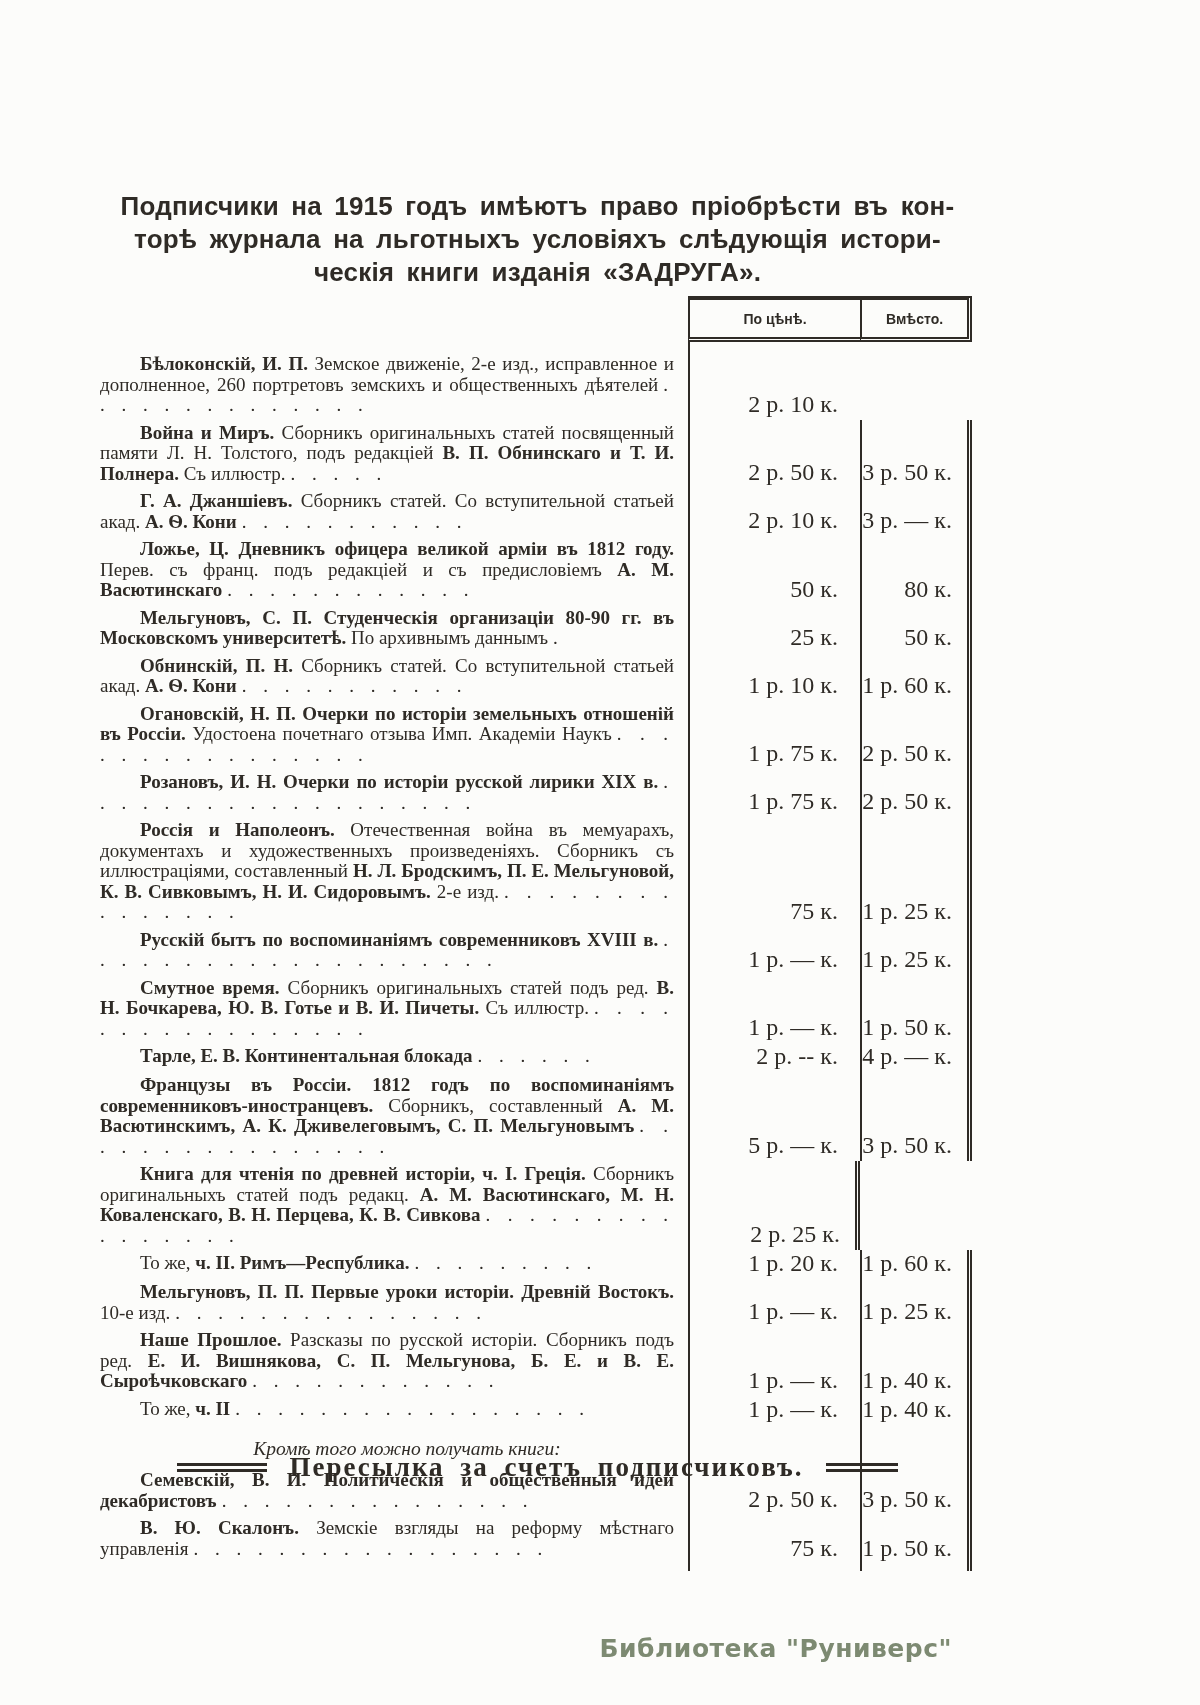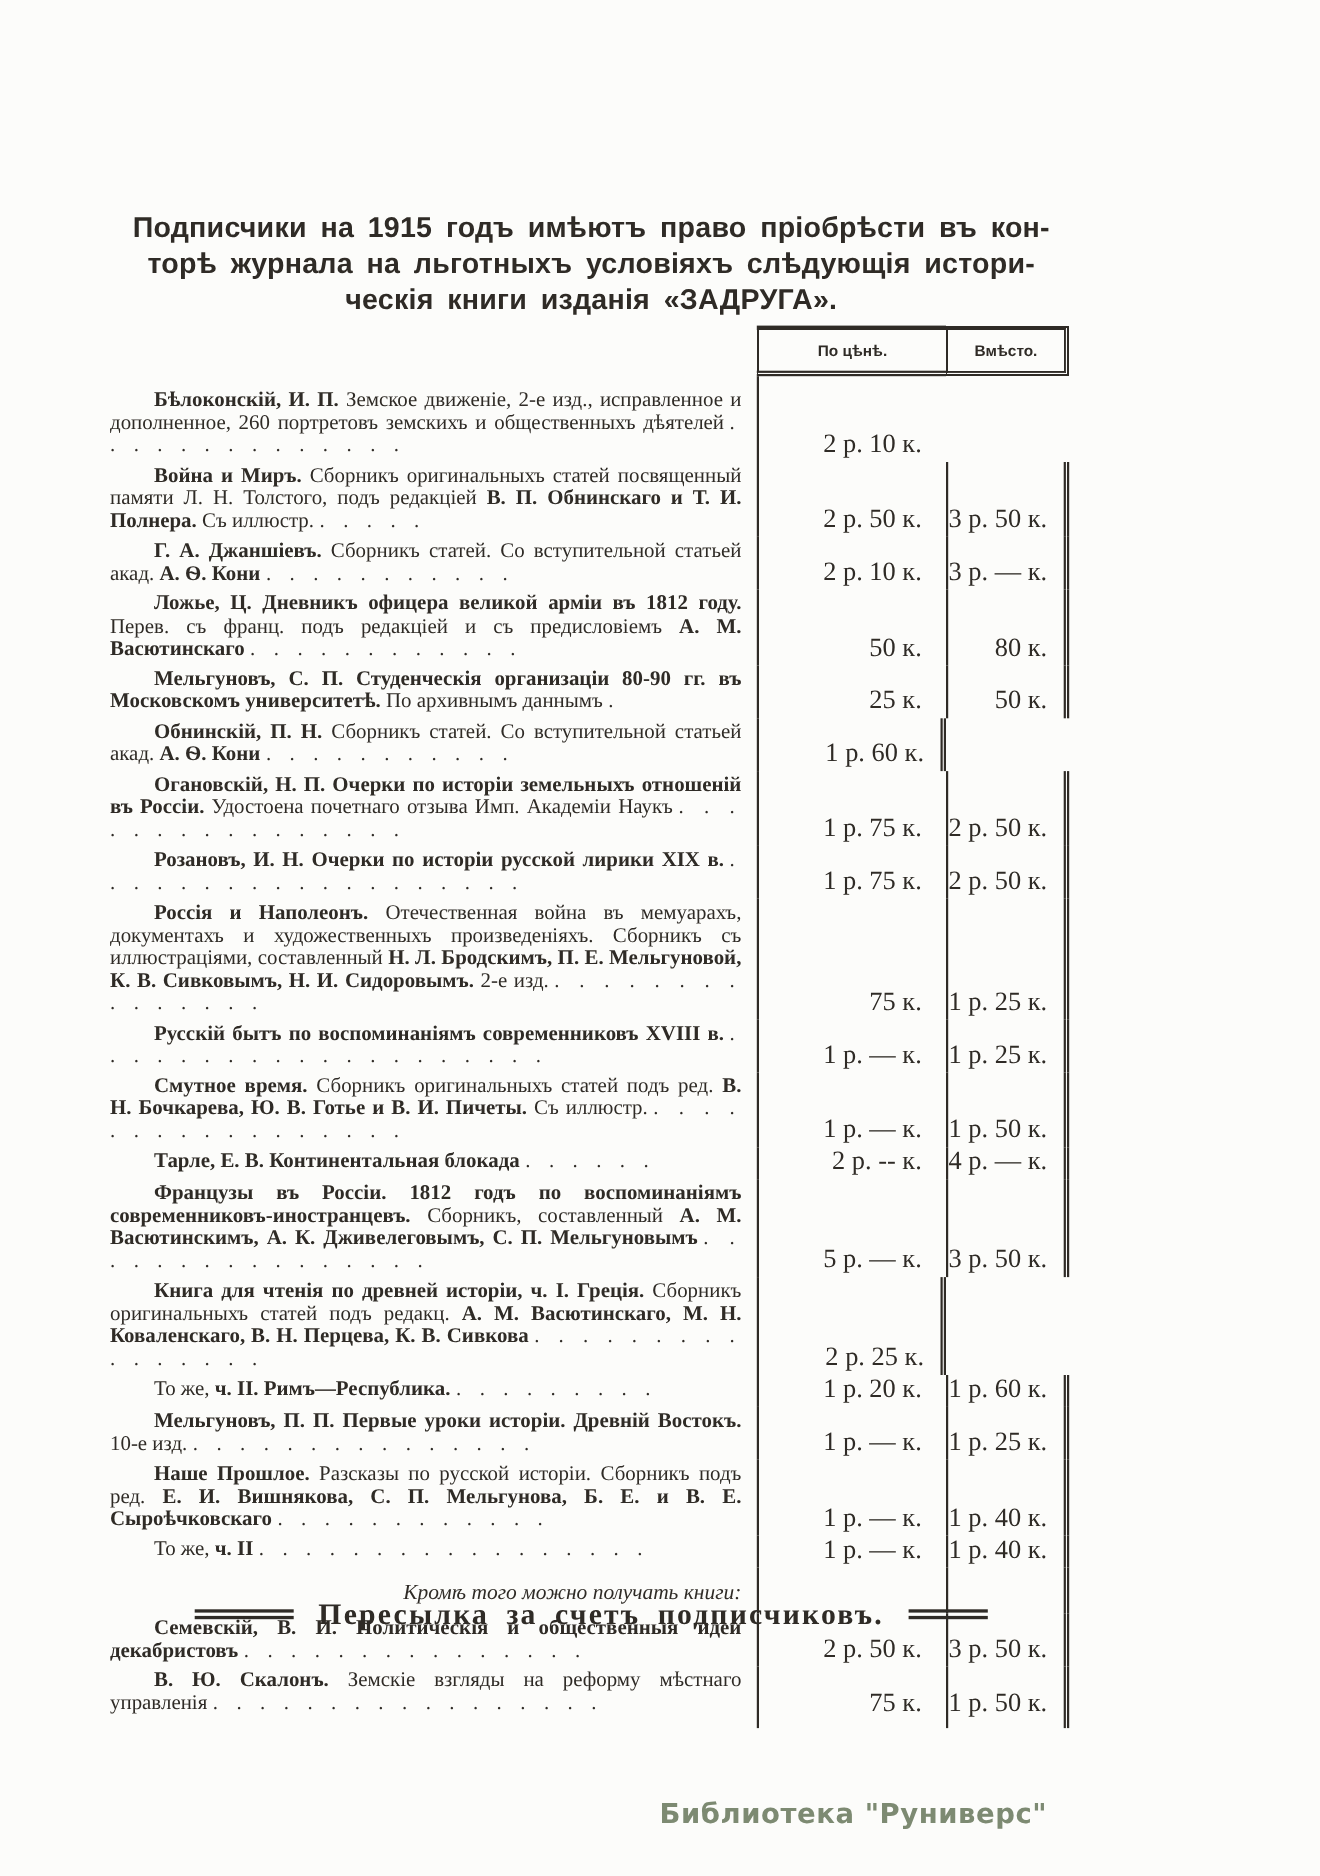--- a/index.html
+++ b/index.html
@@ -78,21 +78,21 @@
     border-bottom: 5px double var(--ink);
   }
   .row.first .c-desc, .row.first .c-p1, .row.first .c-p2 { padding-top: 12px; }
   .row.last .c-p1, .row.last .c-p2, .row.last .c-desc { padding-bottom: 12px; }
   
   .heading-row .c-desc {
     font-style: italic;
     font-size: 19.5px;
     padding-top: 14px;
     padding-bottom: 8px;
-    text-align: right;
+    text-align: center;
   }
   .heading-row .c-p1, .heading-row .c-p2 { padding-top: 14px; }
   
   .footer {
     position: absolute;
     left: 100px;
     top: 1452px;
     width: 875px;
     display: flex;
     align-items: center;
@@ -168,20 +168,21 @@
   </div>
 
   <div class="row">
     <div class="cell c-desc"><span class="b">Мельгуновъ, С. П. Студенческія организаціи 80-90 гг. въ Московскомъ университетѣ.</span><span> По архивнымъ даннымъ</span><span class="dots">.</span></div>
     <div class="cell c-p1">25 к.</div>
     <div class="cell c-p2">50 к.</div>
   </div>
 
   <div class="row">
     <div class="cell c-desc"><span class="b">Обнинскій, П. Н.</span><span> Сборникъ статей. Со вступительной статьей акад. </span><span class="b">А. Ѳ. Кони</span><span class="dots">. . . . . . . . . . .</span></div>
+    <div class="cell c-p1">1 р. 10 к.</div>
     <div class="cell c-p2">1 р. 60 к.</div>
   </div>
 
   <div class="row">
     <div class="cell c-desc"><span class="b">Огановскій, Н. П. Очерки по исторіи земельныхъ отношеній въ Россіи.</span><span> Удостоена почетнаго отзыва Имп. Академіи Наукъ</span><span class="dots">. . . . . . . . . . . . . . . .</span></div>
     <div class="cell c-p1">1 р. 75 к.</div>
     <div class="cell c-p2">2 р. 50 к.</div>
   </div>
 
   <div class="row">

